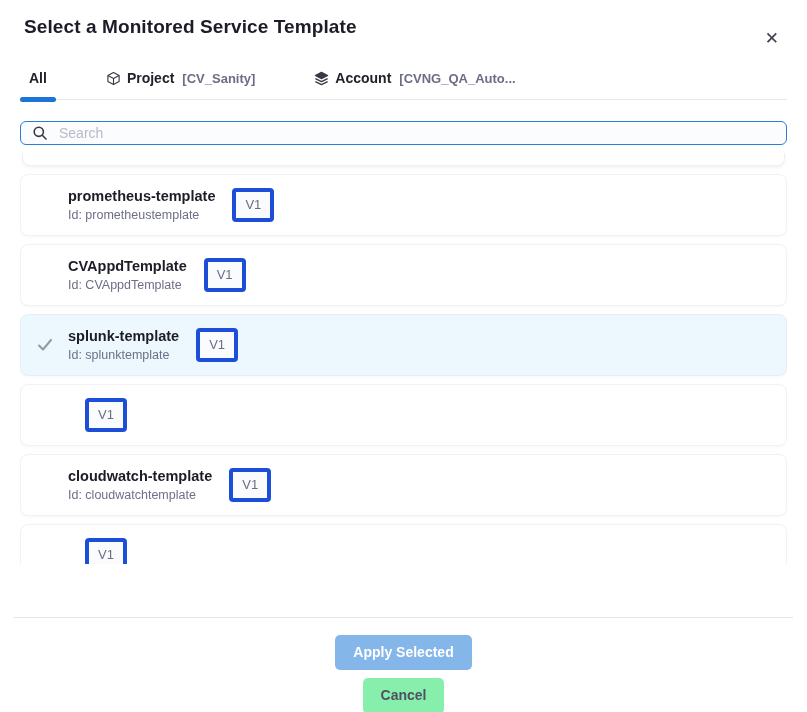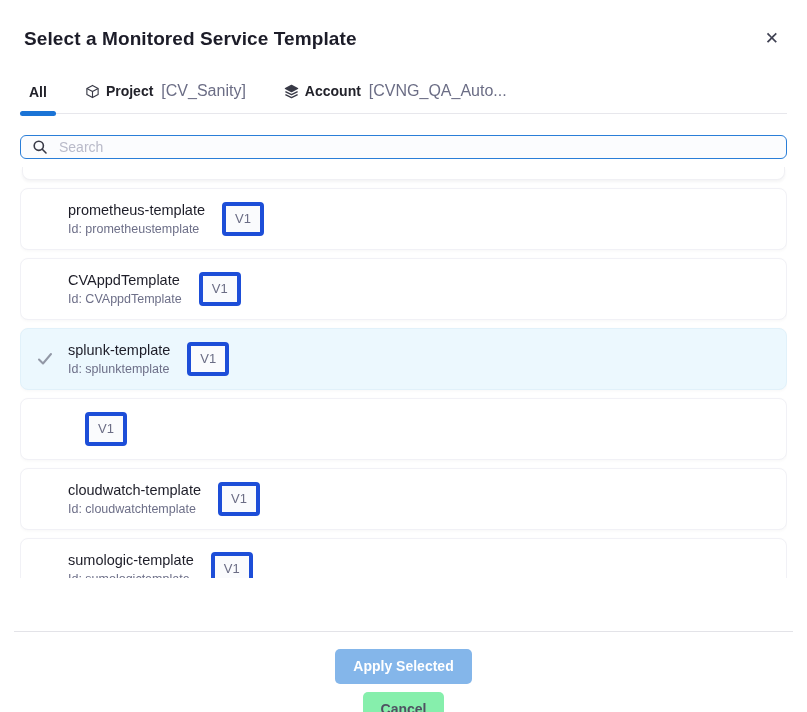--- a/index.html
+++ b/index.html
@@ -2,36 +2,36 @@
 <html><head>
 <meta charset="utf-8">
 <style>
   * { box-sizing: border-box; }
   html, body { margin: 0; padding: 0; background: #ffffff; }
   .modal {
     width: 807px; height: 712px; background: #ffffff; position: relative;
     font-family: "Liberation Sans", "DejaVu Sans", sans-serif; overflow: hidden;
   }
   
-  .header { padding: 28px 24px 0 24px; position: relative; }
+  .header { padding: 16px 24px 0 24px; position: relative; }
   .title { margin: 0; font-size: 19px; font-weight: 700; color: #1c1c28; letter-spacing: 0.1px; }
   .close {
     position: absolute; top: 28px; right: 26px; font-size: 17px; font-weight: 700;
     color: #3f4152; line-height: 1; cursor: pointer; padding: 2px;
   }
   
   .tabs {
-    display: flex; align-items: flex-end; gap: 20px;
+    display: flex; align-items: flex-end; gap: 41px;
     margin: 24px 20px 0 20px; border-bottom: 1px solid #e7e7ec; position: relative;
   }
   .tab {
     display: flex; align-items: center; gap: 6px; position: relative;
     padding: 8px 9px 13px 9px; font-size: 14px; font-weight: 600; color: #22222a; cursor: pointer;
   }
-  .tab .scope { font-size: 16px; font-weight: 400; color: #6b6d85; margin-left: 2px; white-space: nowrap; }
+  .tab .scope { font-size: 13px; font-weight: 700; color: #6b6d85; margin-left: 2px; white-space: nowrap; }
   .tab.active::after {
     content: ""; position: absolute; left: 0; right: 0; bottom: -2.5px;
     height: 5px; background: #1b74d6; border-radius: 3px;
   }
   .ticon { display: inline-flex; align-items: center; }
   .ticon svg { display: block; }
   
   .searchbox {
     margin: 21px 20px 0 20px; height: 24px; background: #fbfcfe;
     border: 1.5px solid #2a7ed8; border-radius: 6px;
@@ -52,21 +52,21 @@
   .card {
     height: 62px; display: flex; align-items: center;
     background: #ffffff; border: 1px solid #f1f1f6; border-radius: 8px;
     box-shadow: 0 1px 3px rgba(40,41,61,0.04); margin-bottom: 8px; cursor: pointer;
   }
   .card.selected { background: #ecf8fe; border-color: #e1f1fa; }
   .gutter { width: 47px; display: flex; align-items: center; justify-content: center; flex: none; }
   .gutter svg { display: none; }
   .card.selected .gutter svg { display: block; }
   .meta { display: flex; flex-direction: column; justify-content: center; }
-  .tname { font-size: 14.5px; font-weight: 400; color: #1d1d28; line-height: 1.25; }
+  .tname { font-size: 14.5px; font-weight: 700; color: #1d1d28; line-height: 1.25; }
   .tid { font-size: 12.5px; color: #6d6f88; margin-top: 3px; line-height: 1.2; }
   .badge {
     margin-left: 17px; padding: 6px 9px; font-size: 13px; color: #6b6d85;
     background: #fafbfd; border: 4px solid #1d4ed8; border-radius: 4px; line-height: 1.15;
   }
   
   .footer-line { margin: 53px 14px 0 14px; border-top: 1px solid #e3e3e8; }
   .footer-buttons { display: flex; align-items: center; gap: 8px; padding: 17px 24px 0 24px; flex-direction: column; }
   .btn {
     border: none; border-radius: 5px; font-family: inherit; font-size: 14px;
@@ -175,24 +175,20 @@
       <div class="tname">cloudwatch-template</div>
       <div class="tid">Id: cloudwatchtemplate</div>
     </div>
     <span class="badge">V1</span>
   </div>
 
   <div class="card">
     <span class="gutter">
       
     </span>
-    <div class="meta">
-      <div class="tname">sumologic-template</div>
-      <div class="tid">Id: sumologictemplate</div>
-    </div>
     <span class="badge">V1</span>
   </div>
 </div>
 
   <div class="footer-line"></div>
   <div class="footer-buttons">
     <button class="btn apply">Apply Selected</button>
     <button class="btn cancel">Cancel</button>
   </div>
 

